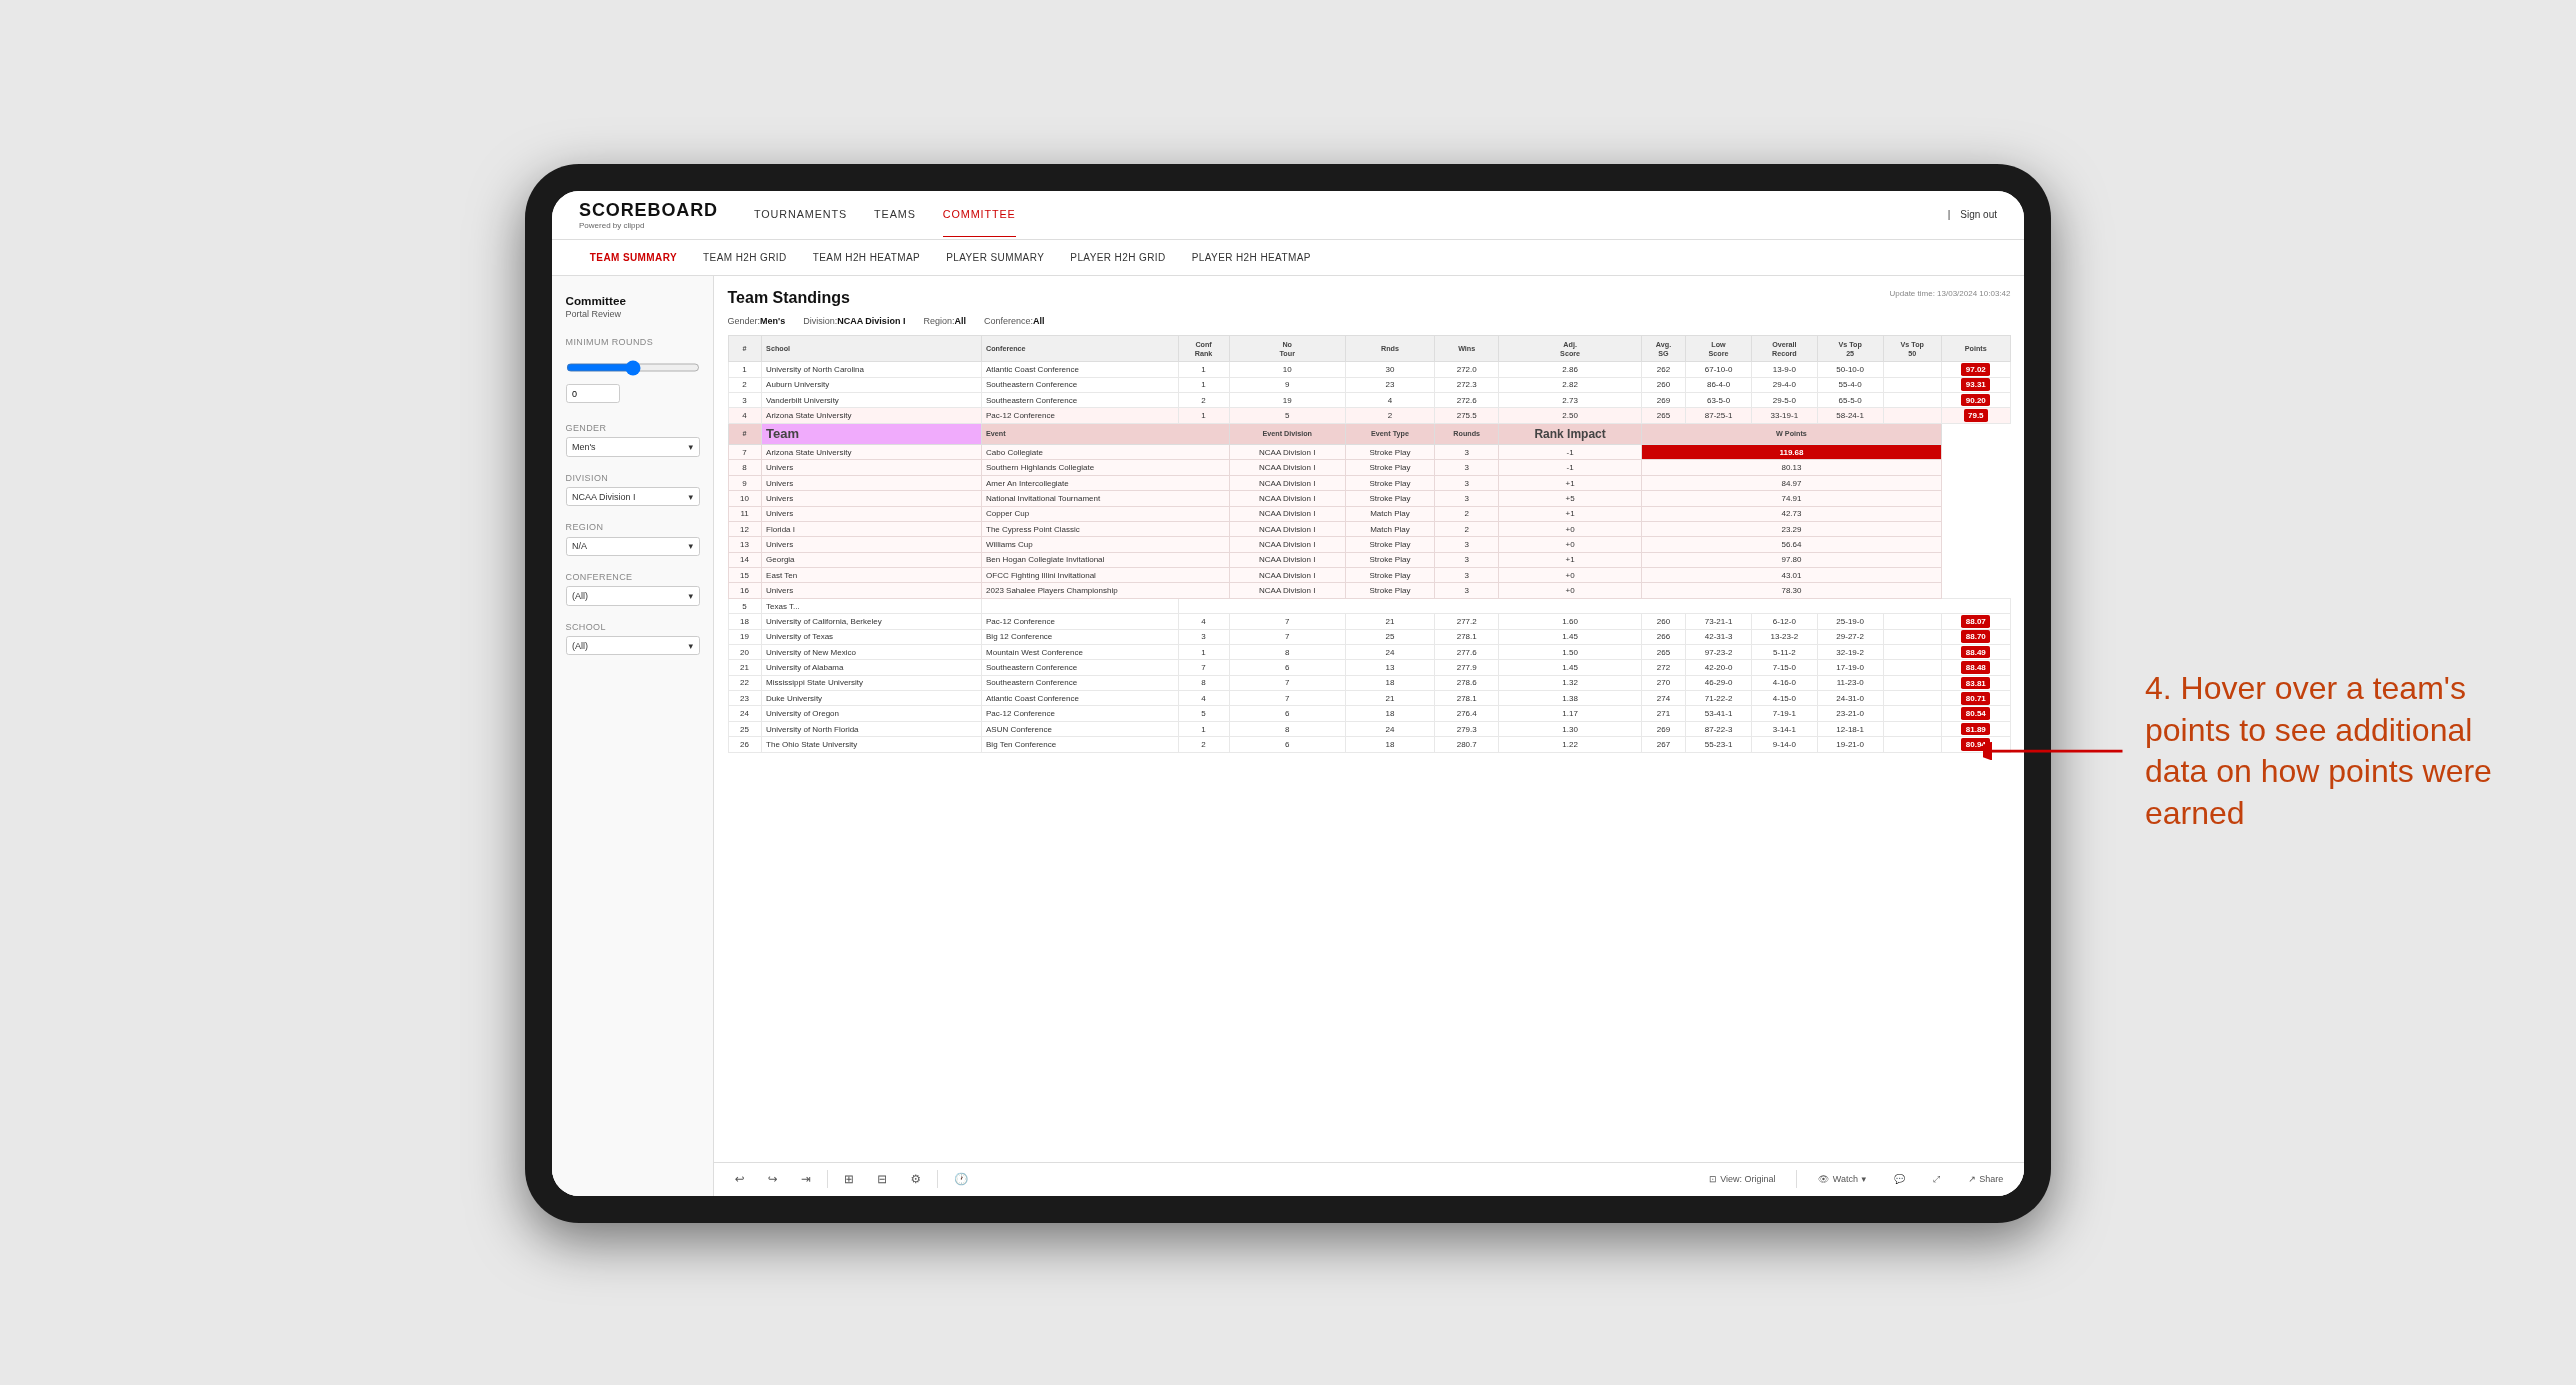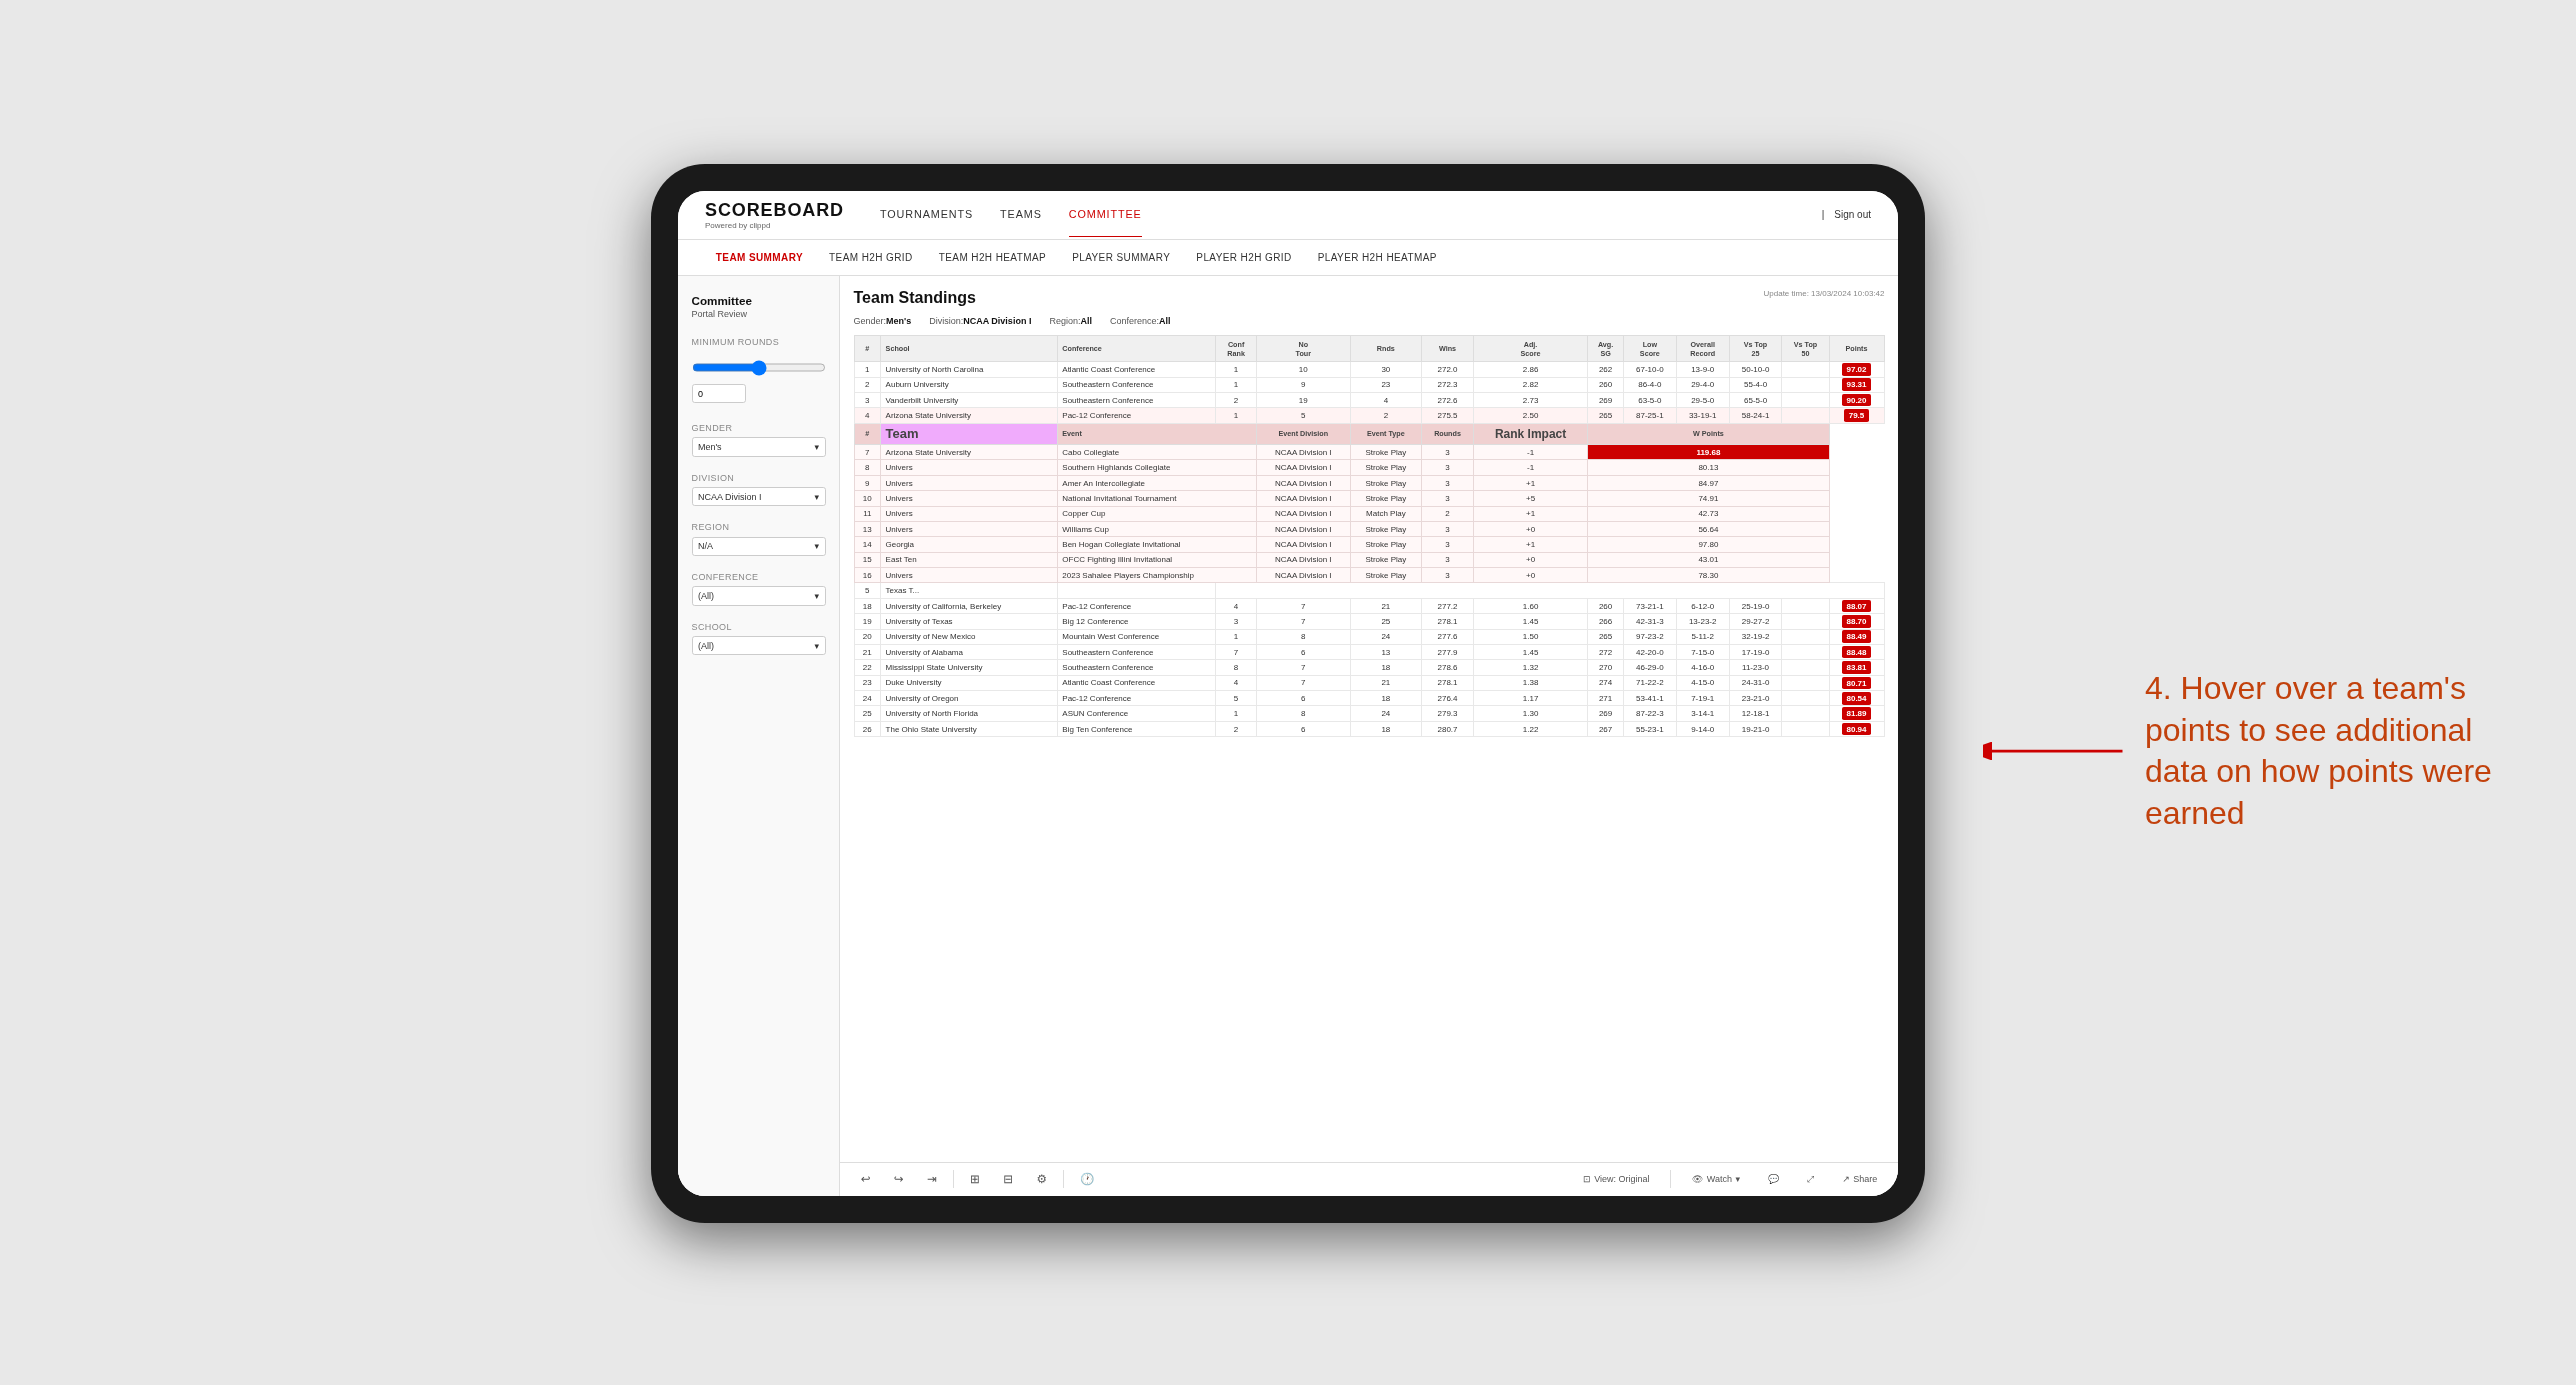--- a/index.html
+++ b/index.html
@@ -8,21 +8,21 @@
       font-family: Arial, Helvetica, sans-serif;
       width: 2576px;
       height: 1386px;
       display: flex;
       align-items: center;
       justify-content: center;
       position: relative;
     }
 
     .tablet-outer {
-      width: 1274px;
+      width: 1526px;
       height: 1059px;
       background: #1a1a1a;
       border-radius: 54px;
       padding: 27px;
       box-shadow: 0 18px 54px rgba(0,0,0,0.5);
       position: relative;
     }
 
     .tablet-screen {
       width: 100%;
@@ -576,20 +576,30 @@
               </tr>
               <tr style="background:#fff8f8;">
                 <td class="center-align" style="font-size:8px; padding:2.7px 4.5px; border:0.9px solid #e8d8d8;">11</td>
                 <td class="left-align" style="font-size:8px; padding:2.7px 4.5px; border:0.9px solid #e8d8d8;">Univers</td>
                 <td class="left-align" style="font-size:8px; padding:2.7px 4.5px; border:0.9px solid #e8d8d8;" colspan="2">Copper Cup</td>
                 <td class="center-align" style="font-size:8px; padding:2.7px 4.5px; border:0.9px solid #e8d8d8;">NCAA Division I</td>
                 <td class="center-align" style="font-size:8px; padding:2.7px 4.5px; border:0.9px solid #e8d8d8;">Match Play</td>
                 <td class="center-align" style="font-size:8px; padding:2.7px 4.5px; border:0.9px solid #e8d8d8;">2</td>
                 <td class="center-align" style="font-size:8px; padding:2.7px 4.5px; border:0.9px solid #e8d8d8;">+1</td>
                 <td class="center-align" style="font-size:8px; padding:2.7px 4.5px; border:0.9px solid #e8d8d8;" colspan="5">42.73</td>
+              </tr>
+              <tr style="background:#fff8f8;">
+                <td class="center-align" style="font-size:8px; padding:2.7px 4.5px; border:0.9px solid #e8d8d8;">12</td>
+                <td class="left-align" style="font-size:8px; padding:2.7px 4.5px; border:0.9px solid #e8d8d8;">Florida I</td>
+                <td class="left-align" style="font-size:8px; padding:2.7px 4.5px; border:0.9px solid #e8d8d8;" colspan="2">The Cypress Point Classic</td>
+                <td class="center-align" style="font-size:8px; padding:2.7px 4.5px; border:0.9px solid #e8d8d8;">NCAA Division I</td>
+                <td class="center-align" style="font-size:8px; padding:2.7px 4.5px; border:0.9px solid #e8d8d8;">Match Play</td>
+                <td class="center-align" style="font-size:8px; padding:2.7px 4.5px; border:0.9px solid #e8d8d8;">2</td>
+                <td class="center-align" style="font-size:8px; padding:2.7px 4.5px; border:0.9px solid #e8d8d8;">+0</td>
+                <td class="center-align" style="font-size:8px; padding:2.7px 4.5px; border:0.9px solid #e8d8d8;" colspan="5">23.29</td>
               </tr>
               <tr style="background:#fff8f8;">
                 <td class="center-align" style="font-size:8px; padding:2.7px 4.5px; border:0.9px solid #e8d8d8;">13</td>
                 <td class="left-align" style="font-size:8px; padding:2.7px 4.5px; border:0.9px solid #e8d8d8;">Univers</td>
                 <td class="left-align" style="font-size:8px; padding:2.7px 4.5px; border:0.9px solid #e8d8d8;" colspan="2">Williams Cup</td>
                 <td class="center-align" style="font-size:8px; padding:2.7px 4.5px; border:0.9px solid #e8d8d8;">NCAA Division I</td>
                 <td class="center-align" style="font-size:8px; padding:2.7px 4.5px; border:0.9px solid #e8d8d8;">Stroke Play</td>
                 <td class="center-align" style="font-size:8px; padding:2.7px 4.5px; border:0.9px solid #e8d8d8;">3</td>
                 <td class="center-align" style="font-size:8px; padding:2.7px 4.5px; border:0.9px solid #e8d8d8;">+0</td>
                 <td class="center-align" style="font-size:8px; padding:2.7px 4.5px; border:0.9px solid #e8d8d8;" colspan="5">56.64</td>

